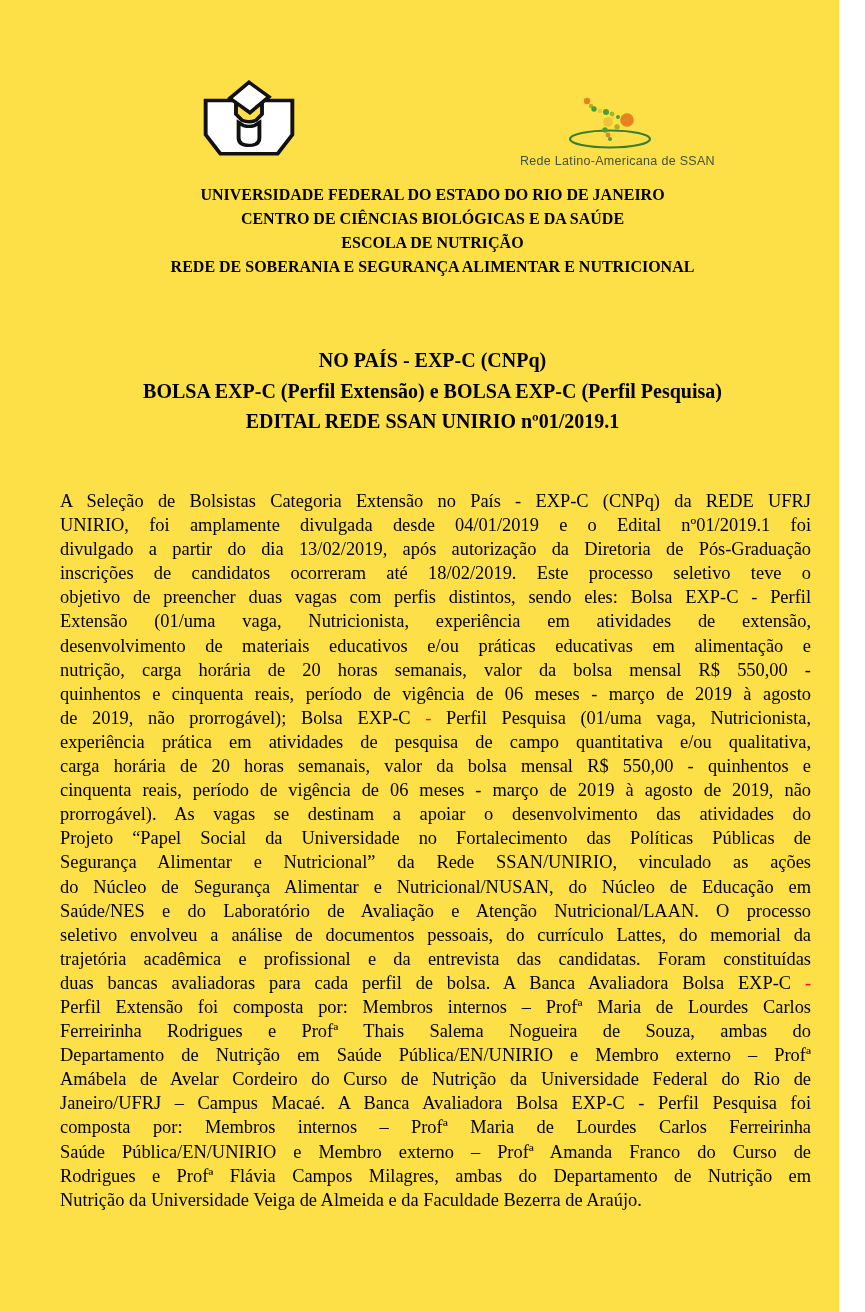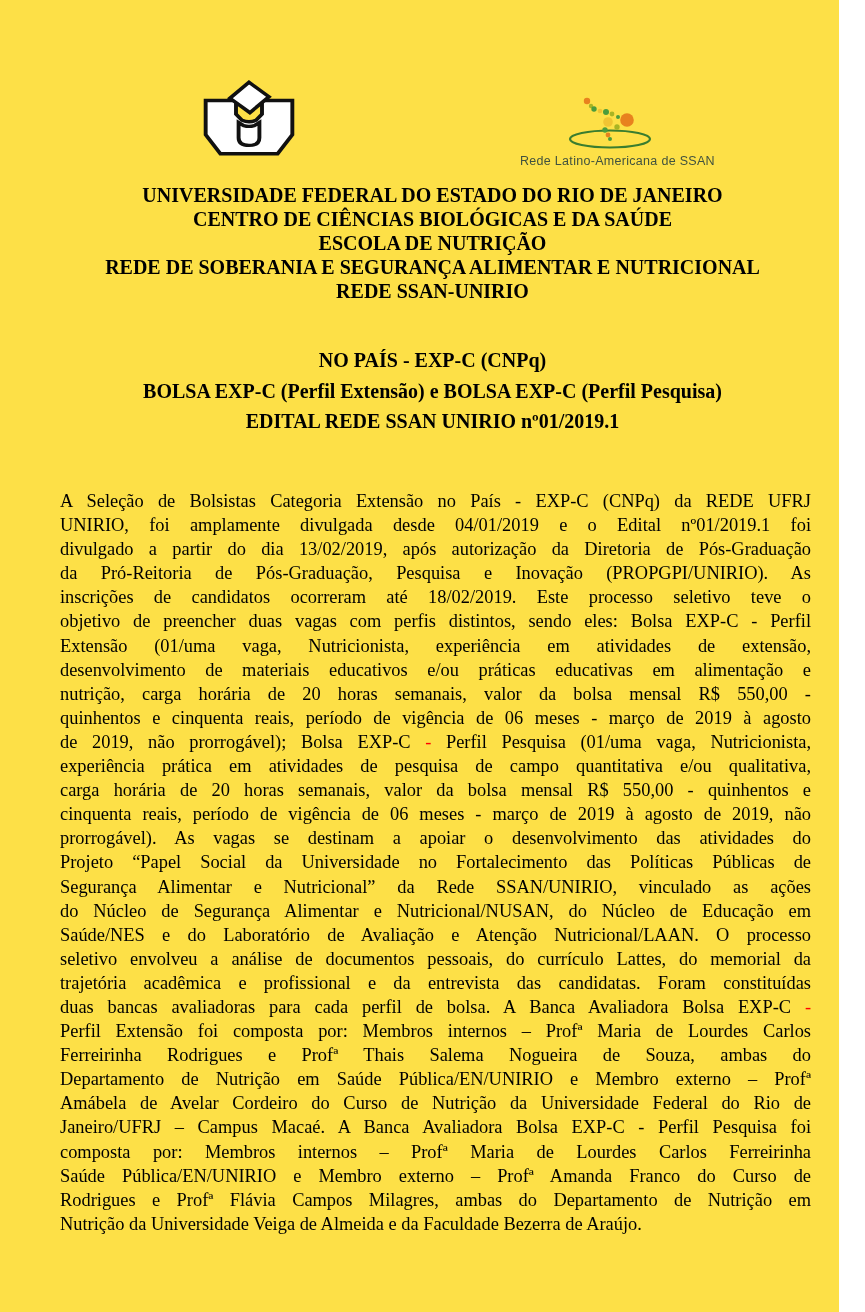--- a/index.html
+++ b/index.html
@@ -17,21 +17,21 @@
     margin-top:2px;font-family:"Liberation Sans","DejaVu Sans",sans-serif;
     font-size:12.5px;letter-spacing:.3px;color:var(--lg-caption,#41523F);white-space:nowrap;
   }
   .c-o{fill:var(--lg-orange,#E88024);}
   .c-g{fill:var(--lg-green,#4C9C3C);}
   .c-l{fill:var(--lg-olive,#A9B424);}
   .c-y{fill:var(--lg-yellow,#F0C23C);}
   .ring{fill:none;stroke:var(--lg-ellipse,#3A7D2F);stroke-width:2.2px;}
   
   .header{position:absolute;left:30px;top:183px;width:805px;text-align:center;
-    font-weight:bold;font-size:20px;line-height:24px;}
+    font-weight:bold;font-size:16px;line-height:24px;}
   .title{position:absolute;left:30px;top:345px;width:805px;text-align:center;
     font-weight:bold;font-size:20px;line-height:30.5px;}
   
   .bodytext{position:absolute;left:60px;top:489px;width:751px;font-size:18.4px;}
   .line{
     text-align:justify;text-align-last:justify;
     height:24.1px;line-height:24.1px;overflow:hidden;white-space:normal;
   }
   .line.last{text-align-last:left;}
   .red{color:var(--accent,#FF0000);}
@@ -69,34 +69,32 @@
       <circle class="c-g" cx="90" cy="51" r="2"></circle>
     </svg>
     <div class="ssan-caption">Rede Latino-Americana de SSAN</div>
   </div>
 
   <div class="header">
     <div>UNIVERSIDADE FEDERAL DO ESTADO DO RIO DE JANEIRO</div>
     <div>CENTRO DE CIÊNCIAS BIOLÓGICAS E DA SAÚDE</div>
     <div>ESCOLA DE NUTRIÇÃO</div>
     <div>REDE DE SOBERANIA E SEGURANÇA ALIMENTAR E NUTRICIONAL</div>
-    <div>REDE SSAN-UNIRIO</div>
   </div>
 
   <div class="title">
     <div>NO PAÍS - EXP-C (CNPq)</div>
     <div>BOLSA EXP-C (Perfil Extensão) e BOLSA EXP-C (Perfil Pesquisa)</div>
     <div>EDITAL REDE SSAN UNIRIO nº01/2019.1</div>
   </div>
 
   <div class="bodytext">
       <div class="line"><span>A Seleção de Bolsistas Categoria Extensão no País - EXP-C (CNPq) da REDE UFRJ</span></div>
       <div class="line"><span>UNIRIO, foi amplamente divulgada desde 04/01/2019 e o Edital nº01/2019.1 foi</span></div>
       <div class="line"><span>divulgado a partir do dia 13/02/2019, após autorização da Diretoria de Pós-Graduação</span></div>
-      <div class="line"><span>da Pró-Reitoria de Pós-Graduação, Pesquisa e Inovação (PROPGPI/UNIRIO).  As</span></div>
       <div class="line"><span>inscrições de candidatos ocorreram até 18/02/2019. Este processo seletivo teve o</span></div>
       <div class="line"><span>objetivo de preencher duas vagas com perfis distintos, sendo eles: Bolsa EXP-C - Perfil</span></div>
       <div class="line"><span>Extensão (01/uma vaga, Nutricionista, experiência em atividades de extensão,</span></div>
       <div class="line"><span>desenvolvimento de materiais educativos e/ou práticas educativas em alimentação e</span></div>
       <div class="line"><span>nutrição, carga horária de 20 horas semanais, valor da bolsa mensal R$ 550,00 -</span></div>
       <div class="line"><span>quinhentos e cinquenta reais, período de vigência de 06 meses - março de 2019 à agosto</span></div>
       <div class="line"><span>de 2019, não prorrogável); Bolsa EXP-C </span><span class="red">-</span><span> Perfil Pesquisa (01/uma vaga, Nutricionista,</span></div>
       <div class="line"><span>experiência prática em atividades de pesquisa de campo quantitativa e/ou qualitativa,</span></div>
       <div class="line"><span>carga horária de 20 horas semanais, valor da bolsa mensal R$ 550,00 - quinhentos e</span></div>
       <div class="line"><span>cinquenta reais, período de vigência de 06 meses - março de 2019 à agosto de 2019, não</span></div>

